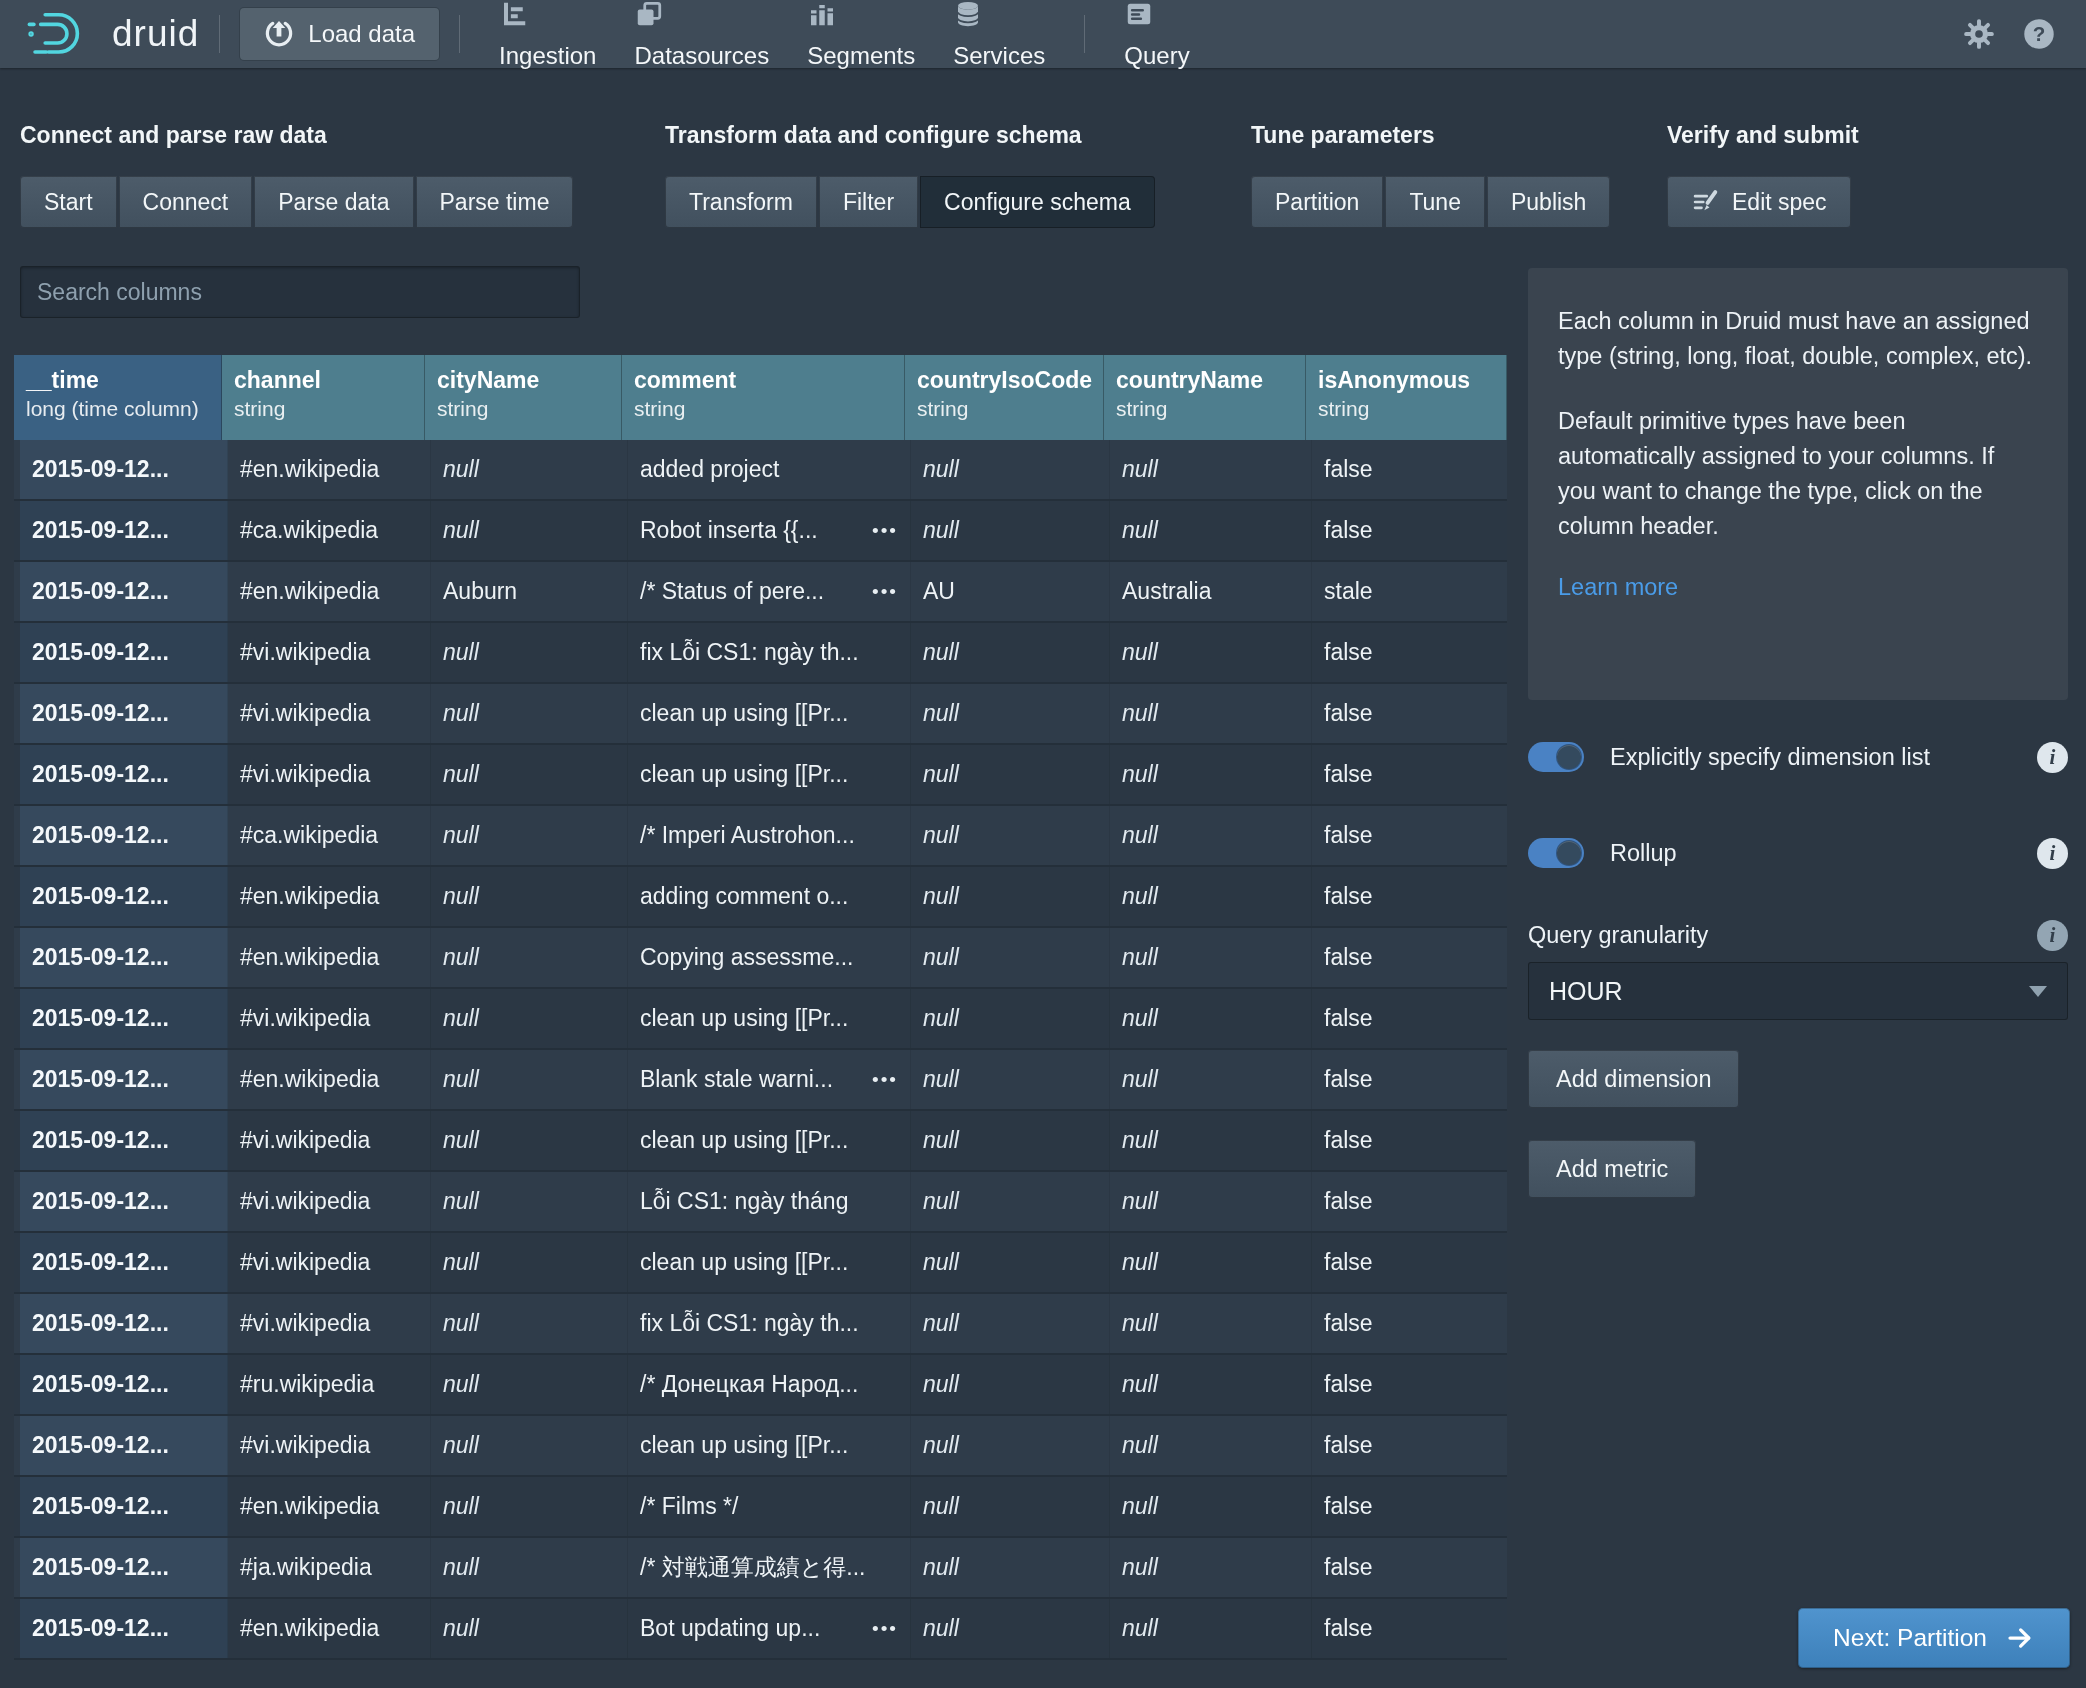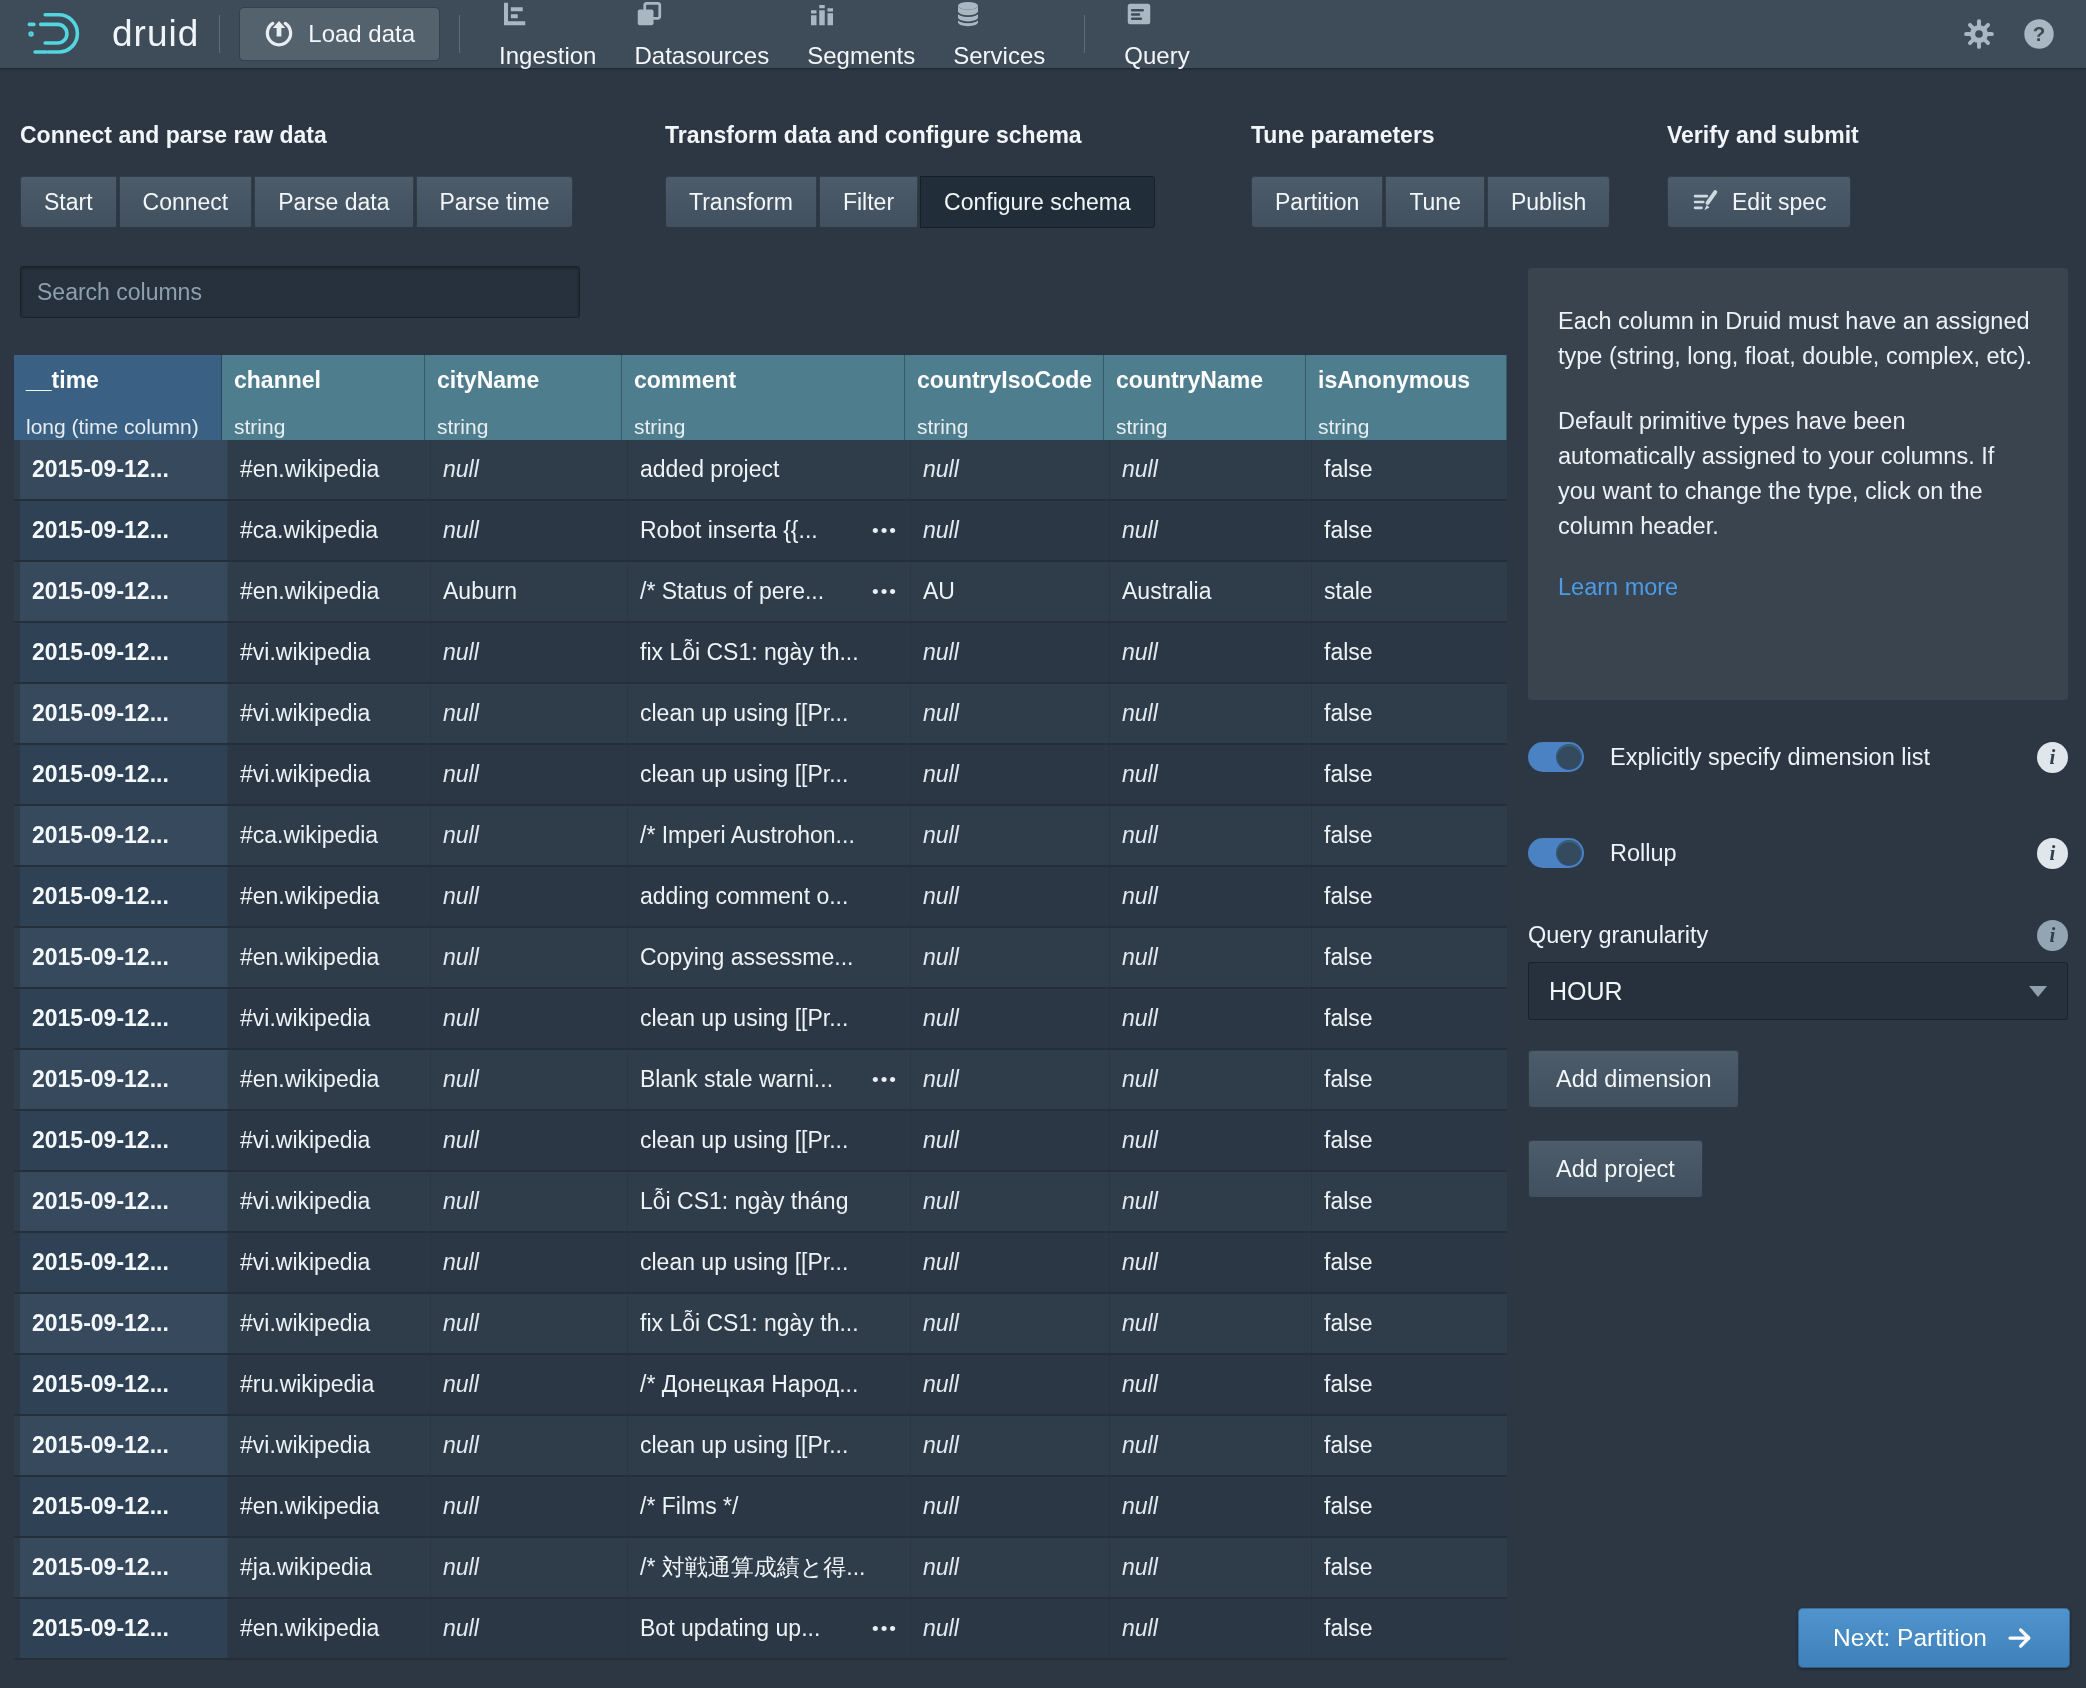--- a/index.html
+++ b/index.html
@@ -60,21 +60,21 @@
 
   
   .table{position:absolute;left:14px;top:355px;width:1493px;height:1308px;overflow:hidden;}
   .thead{display:flex;height:85px;}
   .th{
     box-sizing:border-box;padding:12px 12px 0;overflow:hidden;cursor:pointer;
     background:#4e7e8e;border-right:1px solid rgba(16,22,26,.35);
   }
   .th.time{background:#3a6183;}
   .th-name{font-size:23px;font-weight:700;color:#ffffff;white-space:nowrap;}
-  .th-type{font-size:21px;color:rgba(255,255,255,.88);white-space:nowrap;margin-top:21px;}
+  .th-type{font-size:21px;color:rgba(255,255,255,.88);white-space:nowrap;margin-top:3px;}
   .tbody{}
   .tr{display:flex;height:61px;box-sizing:border-box;border-bottom:2px solid #242f3a;padding-left:6px;}
   .tr:nth-child(odd){background:#2f3c4a;}
   .tr:nth-child(even){background:#2b3744;}
   .tr:nth-child(odd) .td.time{background:#36495d;}
   .tr:nth-child(even) .td.time{background:#2f4154;}
   .td{
     display:flex;align-items:center;box-sizing:border-box;padding:0 12px;
     font-size:23px;color:#eef3f6;overflow:hidden;white-space:nowrap;
     border-right:1px solid rgba(16,22,26,.12);
@@ -828,21 +828,21 @@
   <div class="qg-row">
     <span class="qg-label">Query granularity</span>
     <span class="info dim">i</span>
   </div>
   <div class="qg-select">
     <span>HOUR</span>
     <span class="caret"></span>
   </div>
 
   <button class="add-btn" id="add-dim">Add dimension</button>
-  <button class="add-btn" id="add-metric">Add project</button>
+  <button class="add-btn" id="add-metric">Add metric</button>
 </aside>
 
 <button class="next-btn">
   <span>Next: Partition</span>
   <span class="icon" id="next-arrow">
       <svg width="30" height="30" viewBox="0 0 24 24" fill="none" stroke="#ffffff" stroke-width="2.6" stroke-linecap="round" stroke-linejoin="round">
       <path d="M4 12h15"></path>
         <path d="M12.5 5.5L19 12l-6.5 6.5"></path>
     </svg>
     </span>

